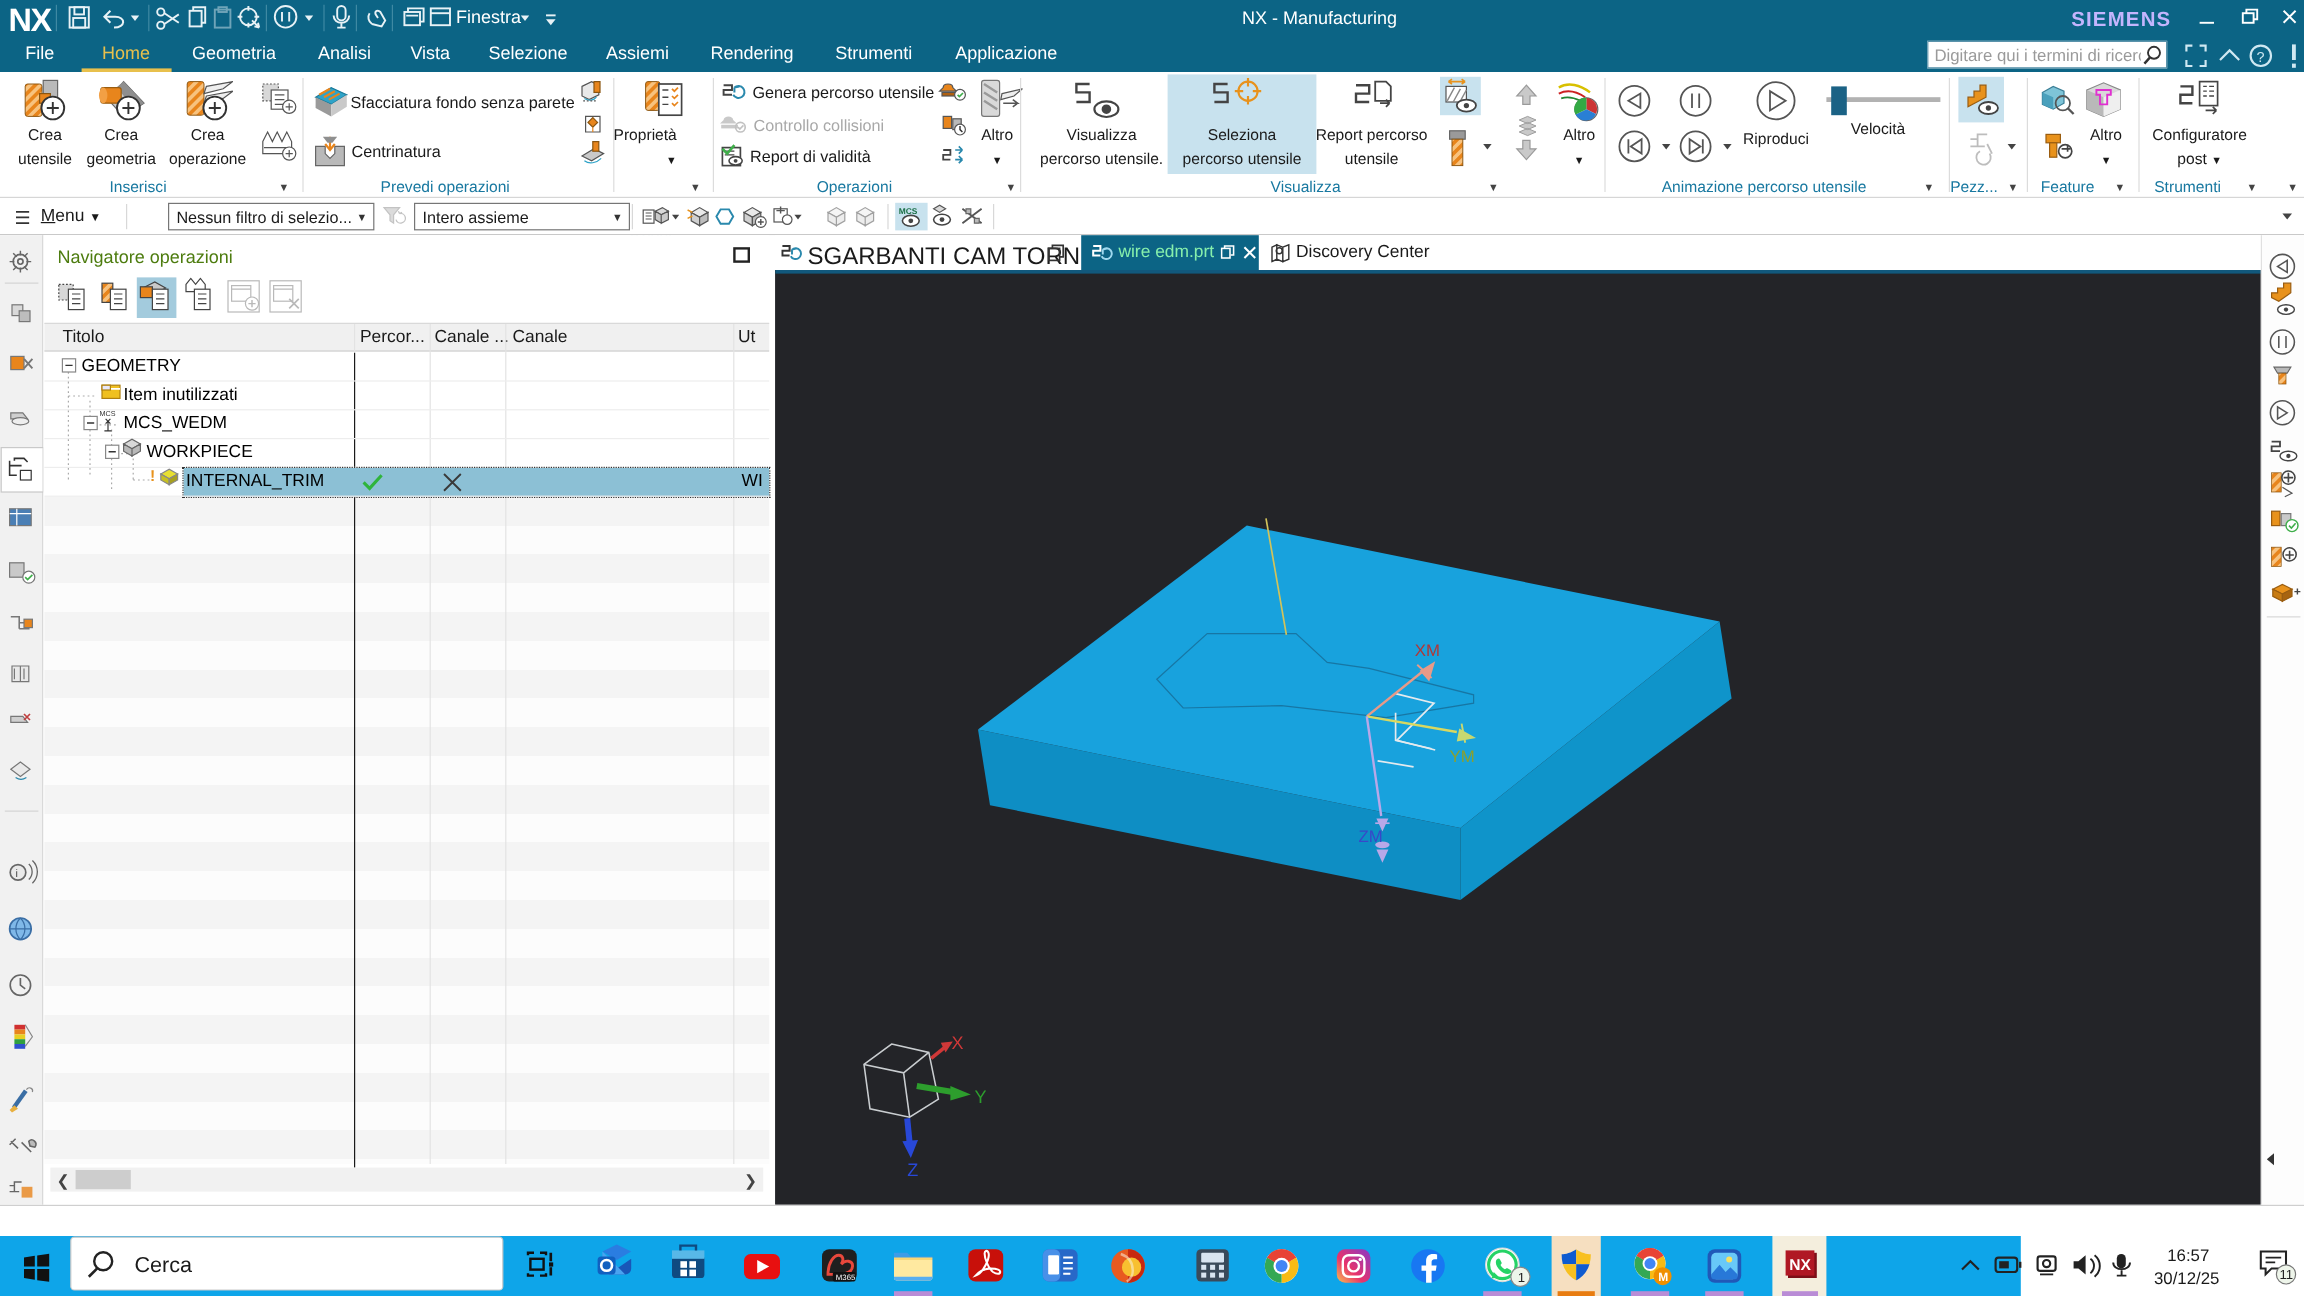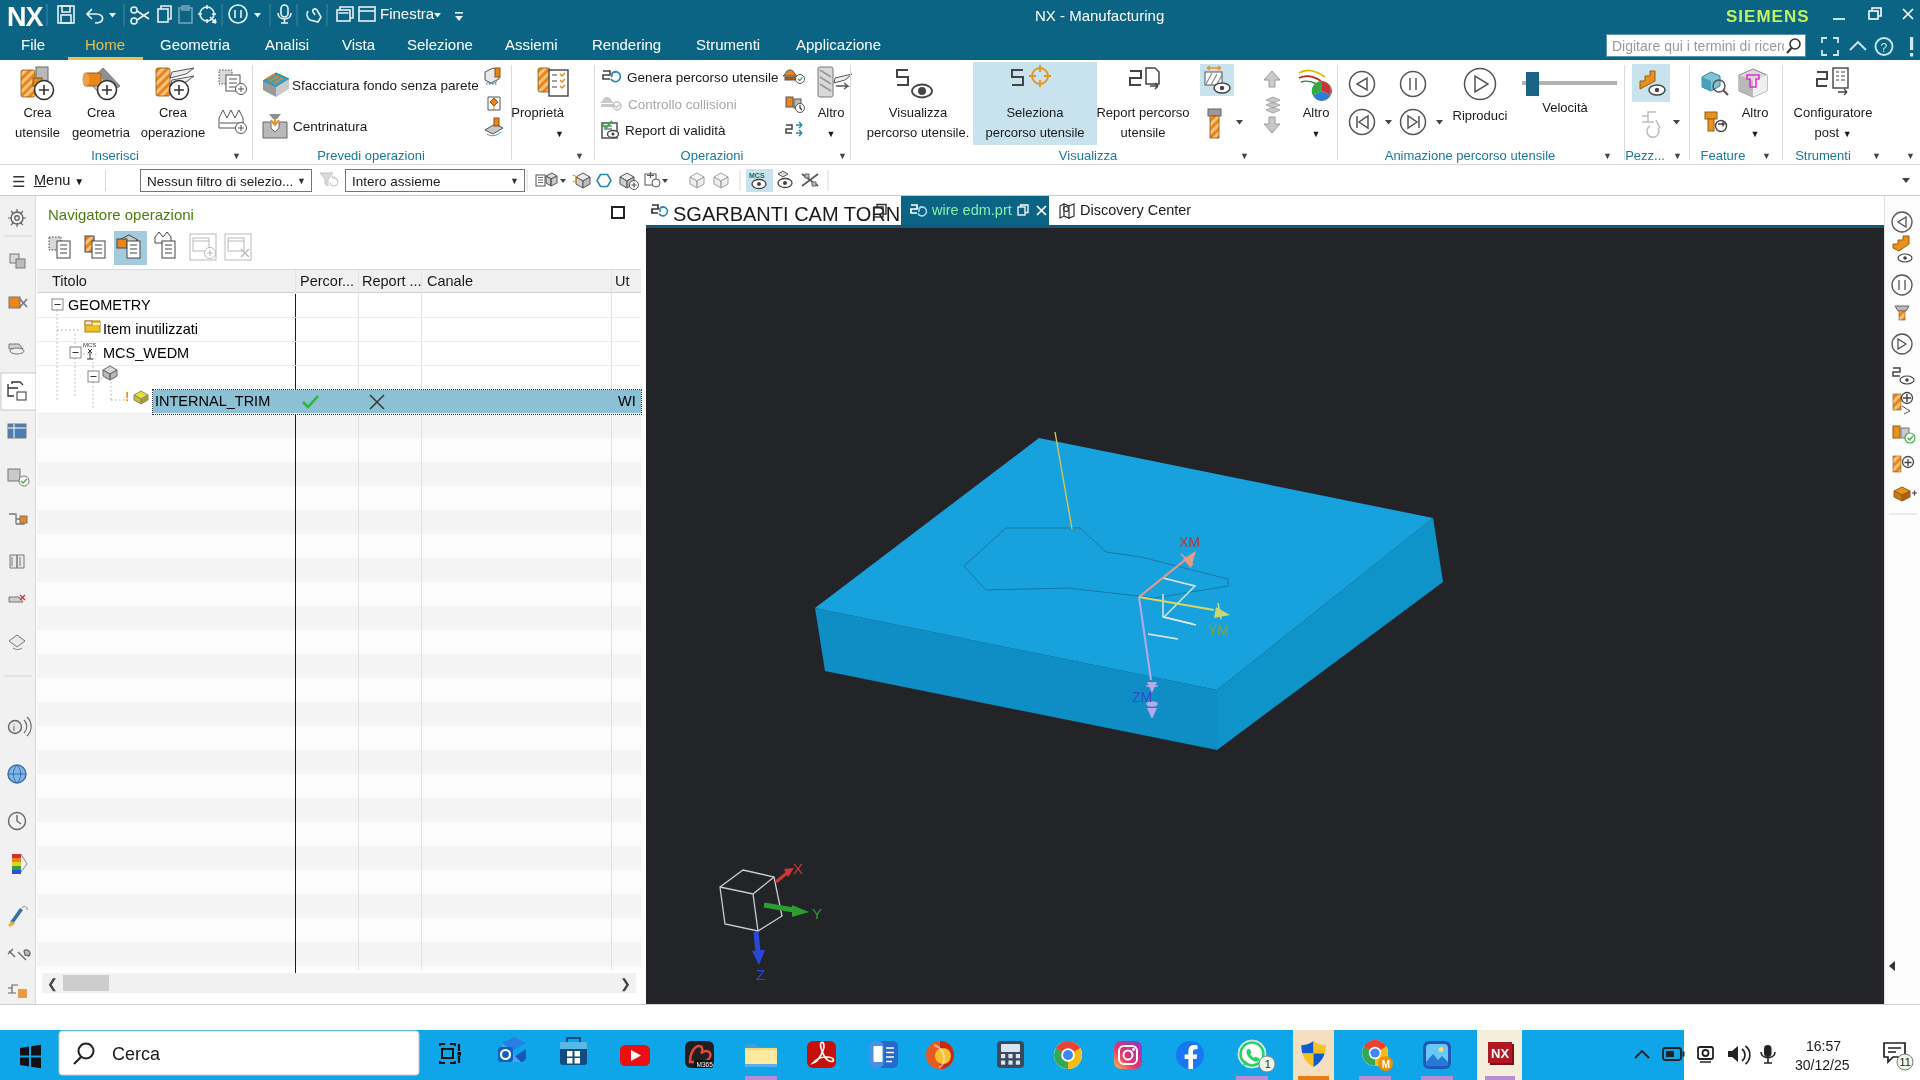--- a/index.html
+++ b/index.html
@@ -2,21 +2,21 @@
 <html><head>
 <meta charset="utf-8">
 <style>
 * { margin:0; padding:0; box-sizing:border-box; }
 html,body { width:1920px; height:1080px; overflow:hidden; font-family:"Liberation Sans", sans-serif; }
 .abs { position:absolute; }
 
 #titlebar { position:absolute; left:0; top:0; width:1920px; height:60px; background:#0c6485; color:#fff; }
 #nxlogo { position:absolute; left:7px; top:2px; font-weight:bold; font-size:27px; letter-spacing:-1px; color:#fff; }
 #titletext { position:absolute; left:1035px; top:7px; font-size:15px; color:#fff; }
-#siemens { position:absolute; left:1726px; top:7px; font-size:17px; font-weight:bold; letter-spacing:1px; color:#bef264; }
+#siemens { position:absolute; left:1726px; top:7px; font-size:17px; font-weight:bold; letter-spacing:1px; color:#c4b5fd; }
 
 .rtab { position:absolute; top:36px; font-size:15px; color:#fff; }
 #hometab { color:#e8c04c; }
 #homeline { position:absolute; left:68px; top:57px; width:75px; height:3px; background:#e8c04c; }
 #searchbox { position:absolute; left:1606px; top:34px; width:200px; height:23px; background:#fff; border:1px solid #5a93ab; }
 #searchbox span { color:#9a9a9a; font-size:14px; position:absolute; left:5px; top:3px; white-space:nowrap; overflow:hidden; width:172px;}
 
 #ribbon { position:absolute; left:0; top:60px; width:1920px; height:105px; background:#ffffff; border-bottom:1px solid #d6d6d6; }
 .gsep { position:absolute; top:5px; width:1px; height:95px; background:#dcdcdc; }
 .glabel { position:absolute; top:88px; font-size:13px; color:#1878a0; text-align:center; }
@@ -594,41 +594,44 @@
           <path d="M 165 19 v 6 M 162 22 h 6" stroke-width="1.2"></path>
         <rect x="180" y="3" width="26" height="26" fill="none"></rect>
           <rect x="183" y="7" width="16" height="13"></rect>
           <path d="M 183 10 h 16" stroke-width="1"></path>
           <path d="M 196 18 l 8 8 m 0 -8 l -8 8" stroke-width="1.4"></path>
       </g>
     </svg>
     <div id="navhead">
       <div class="hcol" style="left:15px;">Titolo</div>
       <div class="hcol" style="left:263px;">Percor...</div>
-      <div class="hcol" style="left:325px;">Report ...</div>
+      <div class="hcol" style="left:325px;">Canale ...</div>
       <div class="hcol" style="left:390px;">Canale</div>
       <div class="hcol" style="left:578px;">Ut</div>
       <div class="vline" style="left:258px; height:24px;"></div>
       <div class="vline" style="left:321px; height:24px;"></div>
       <div class="vline" style="left:384px; height:24px;"></div>
       <div class="vline" style="left:574px; height:24px;"></div>
     </div>
     <div class="abs" style="left:0; top:218px; width:604px; height:556px; background:repeating-linear-gradient(to bottom, #f4f4f4 0 24px, #fcfcfc 24px 48px);"></div>
     <div class="vline" style="left:321px; top:98px; height:676px;"></div>
     <div class="vline" style="left:384px; top:98px; height:676px;"></div>
     <div class="vline" style="left:574px; top:98px; height:676px;"></div>
     <div class="abs" style="left:258px; top:98px; width:1px; height:679px; background:#1a1a1a;"></div>
     <div class="trow" style="top:122px;">
         <span class="txt" style="left:66px;">Item inutilizzati</span>
       </div>
     <div class="trow" style="top:98px;">
         <span class="txt" style="left:31px;">GEOMETRY</span>
       </div>
     <div class="trow" style="top:146px;">
         <span class="txt" style="left:66px;">MCS_WEDM</span>
+      </div>
+    <div class="trow" style="top:170px;">
+        <span class="txt" style="left:85px;">WORKPIECE</span>
       </div>
     <div id="selrow"></div>
     <div class="trow" style="top:194px;">
         <span class="txt" style="left:118px; font-size:14.5px;">INTERNAL_TRIM</span>
       <svg class="abs" style="left:264px; top:4px;" width="20" height="16" viewBox="0 0 20 16">
           <path d="M 2 8 l 5 5 10 -11" fill="none" stroke="#2fb43c" stroke-width="2.6"></path>
         </svg>
       <svg class="abs" style="left:331px; top:3px;" width="18" height="18" viewBox="0 0 18 18">
           <path d="M 2 2 l 14 14 M 16 2 L 2 16" fill="none" stroke="#3a3a3a" stroke-width="1.6"></path>
         </svg>

